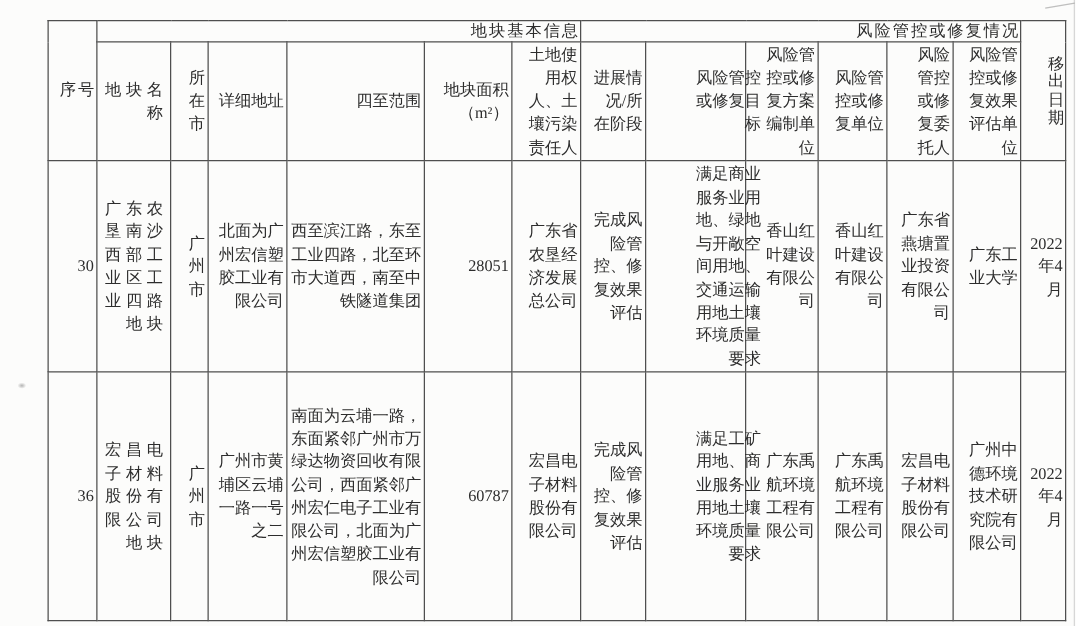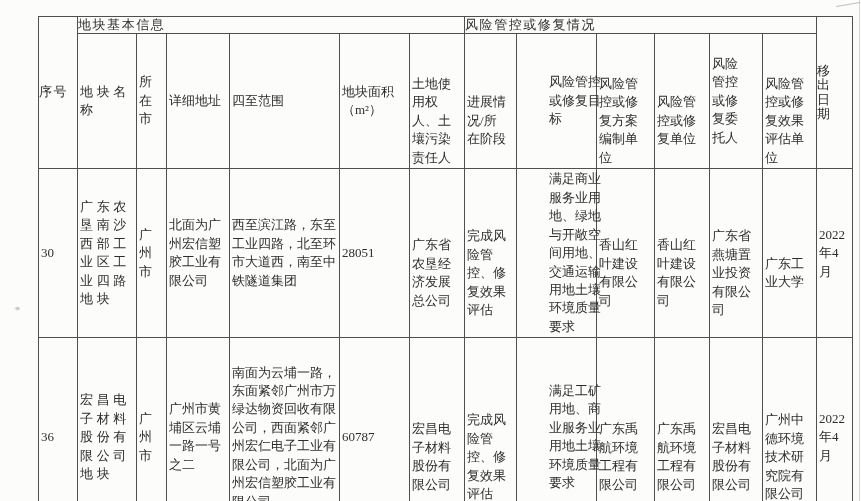--- a/index.html
+++ b/index.html
@@ -12,39 +12,39 @@
     color:#2d2d2d;
   }
   table.doc{
     position:absolute;left:38px;top:16px;
     width:815px;
     border-collapse:collapse;
     table-layout:fixed;
   }
   .doc td,.doc th{
     border:1px solid #4f4f4f;
-    text-align:left;
+    text-align:right;
     vertical-align:middle;
     font-weight:normal;
     font-size:13px;
     line-height:1.42;
     padding:1px 2px;
     word-break:break-all;
     color:#2d2d2d;
   }
   tr.hr1{height:17px;}
   tr.hr1 th{font-size:13px;line-height:1.1;padding:0;letter-spacing:0.12em;}
   tr.hr2{height:86px;}
   tr.r35{height:163px;}
   tr.r36{height:199px;}
   .in{display:inline-block;max-width:100%;}
   .w1{width:1.05em;}          
   .w2{width:2.05em;}          
   .w22{width:2.2em;}          
-  .w32{width:3.2em;margin-top:40px;}          
+  .w32{width:3.2em;}          
   .w43{width:4.5em;letter-spacing:0.28em;} 
   .w46{width:4.6em;margin-left:30px;}          
   
   .smudge{
     position:absolute;left:14px;top:306px;width:7px;height:5px;
     background:radial-gradient(ellipse at center,rgba(120,120,120,.55),rgba(120,120,120,0) 70%);
   }
   .scratch{
     position:absolute;left:836px;top:4px;width:24px;height:1px;
     background:rgba(150,150,150,.6);transform:rotate(-10deg);

